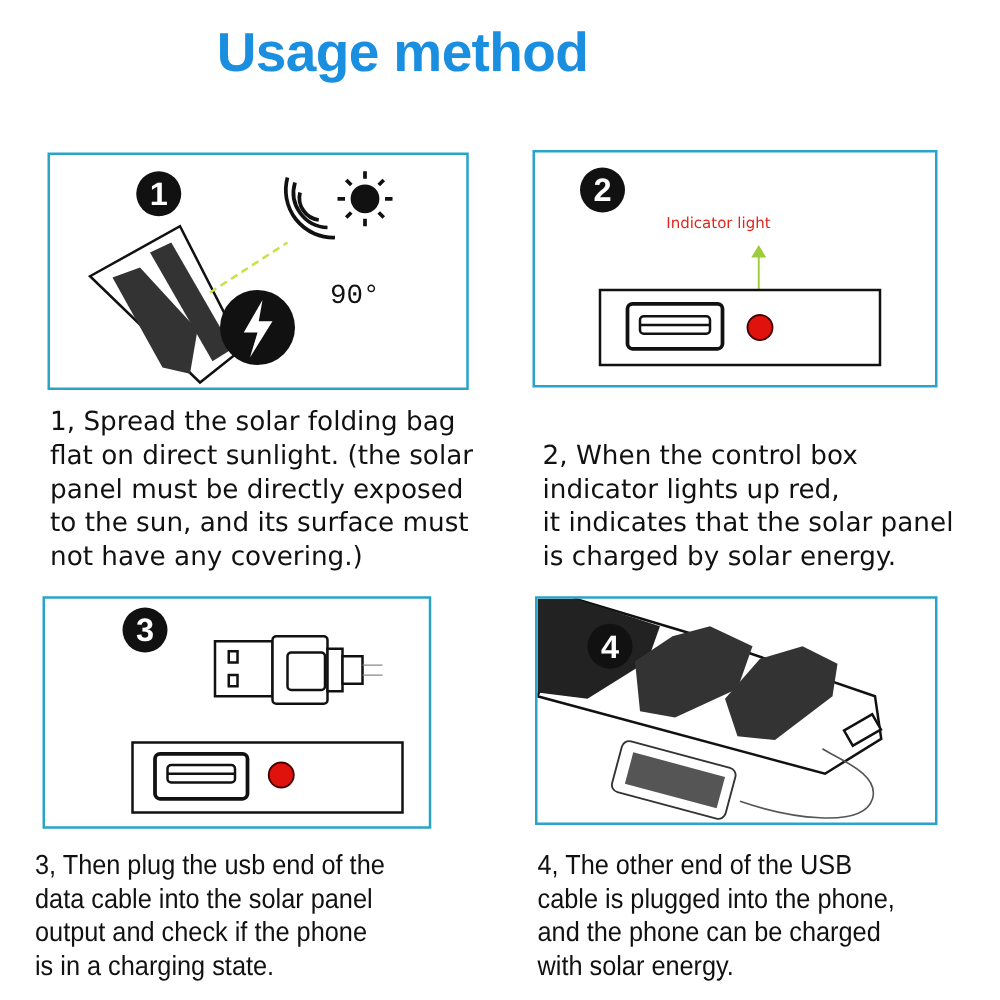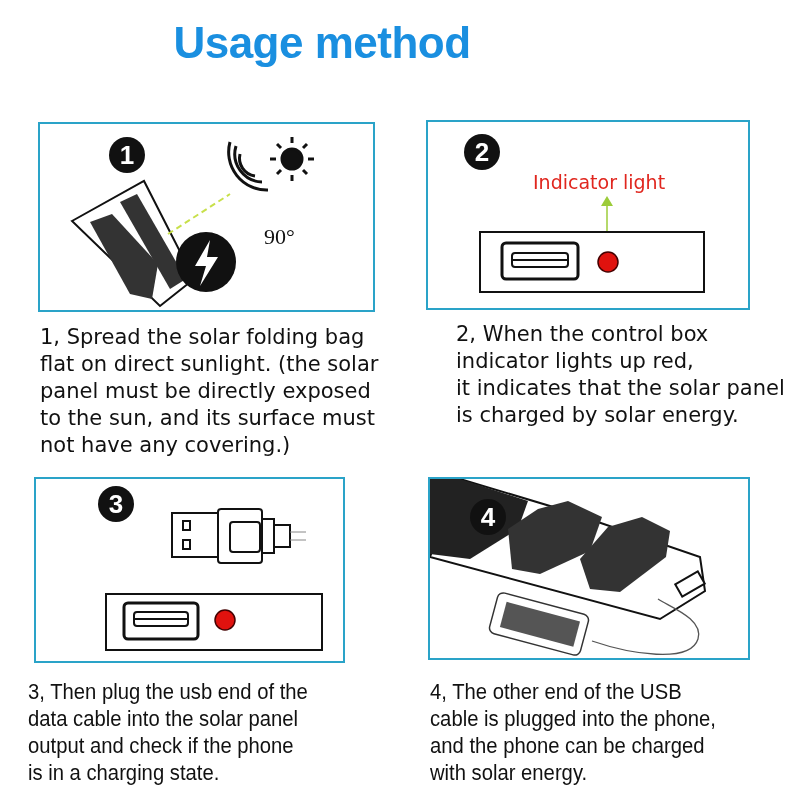--- a/index.html
+++ b/index.html
@@ -3,21 +3,21 @@
 <meta charset="utf-8">
 <style>
   html,body{margin:0;padding:0;background:#fff;}
   body{width:800px;height:800px;position:relative;overflow:hidden;font-family:"DejaVu Sans",sans-serif;color:#111;}
   .title{position:absolute;left:0;top:18px;width:644px;text-align:center;font-family:"Liberation Sans",sans-serif;font-weight:bold;font-size:44px;color:#1a8fe0;letter-spacing:-0.5px;}
   .frame{position:absolute;border:2px solid #2aa3c8;background:#fff;box-sizing:border-box;}
   .desc{position:absolute;font-size:21px;line-height:27px;color:#111;white-space:pre-line;}
   .desc.narrow{font-family:"Liberation Sans",sans-serif;font-size:22px;line-height:27px;transform:scaleX(0.92);transform-origin:left top;}
   .badge{position:absolute;width:36px;height:36px;border-radius:50%;background:#111;color:#fff;font-family:"Liberation Sans",sans-serif;font-weight:bold;font-size:26px;line-height:36px;text-align:center;}
   svg{position:absolute;left:0;top:0;}
-  .ind-label{position:absolute;color:#e0261e;font-size:19px;}
+  .ind-label{position:absolute;color:#e0261e;font-size:12px;}
 </style>
 </head>
 <body>
 
 <div class="title">Usage method</div>
 
 <div class="frame" style="left:38px;top:122px;width:337px;height:190px;">
   <div class="badge" style="left:69px;top:13px;">1</div>
   <svg width="337" height="190">
 
@@ -43,21 +43,21 @@
       <line x1="252" y1="13" x2="252" y2="19"></line>
         <line x1="252" y1="51" x2="252" y2="57"></line>
       <line x1="230" y1="35" x2="236" y2="35"></line>
         <line x1="268" y1="35" x2="274" y2="35"></line>
       <line x1="237" y1="20" x2="241" y2="24"></line>
         <line x1="263" y1="46" x2="267" y2="50"></line>
       <line x1="263" y1="24" x2="267" y2="20"></line>
         <line x1="237" y1="50" x2="241" y2="46"></line>
     </g>
   </svg>
-  <div style="position:absolute;left:224px;top:100px;font-family:Liberation Serif, serif;font-size:22px;">90°</div>
+  <div style="position:absolute;left:224px;top:100px;font-family:Liberation Mono, monospace;font-size:22px;">90°</div>
 </div>
 <div class="desc" style="left:40px;top:324px;">1, Spread the solar folding bag
 flat on direct sunlight. (the solar
 panel must be directly exposed
 to the sun, and its surface must
 not have any covering.)</div>
 
 <div class="frame" style="left:426px;top:120px;width:324px;height:190px;">
   <div class="badge" style="left:36px;top:12px;">2</div>
   <div class="ind-label" style="left:105px;top:49px;">Indicator light</div>
@@ -66,21 +66,21 @@
     <polygon points="173,84 185,84 179,74" fill="#9ccc3a"></polygon>
     <rect x="52" y="110" width="224" height="60" fill="#fff" stroke="#111" stroke-width="2"></rect>
     <g>
       <rect x="74" y="121" width="76" height="36" rx="4" fill="#fff" stroke="#111" stroke-width="3"></rect>
       <rect x="84" y="131" width="56" height="14" rx="3" fill="#fff" stroke="#111" stroke-width="2"></rect>
       <line x1="84" y1="138" x2="140" y2="138" stroke="#111" stroke-width="2"></line>
     </g>
     <circle cx="180" cy="140" r="10" fill="#e0120e" stroke="#400" stroke-width="1.5"></circle>
   </svg>
 </div>
-<div class="desc" style="left:434px;top:321px;margin-left:22px;">2, When the control box
+<div class="desc" style="left:434px;top:351px;">2, When the control box
 indicator lights up red,
 it indicates that the solar panel
 is charged by solar energy.</div>
 
 <div class="frame" style="left:34px;top:477px;width:311px;height:186px;">
   <div class="badge" style="left:62px;top:7px;">3</div>
   <svg width="311" height="186">
     <g fill="#fff" stroke="#111" stroke-width="2">
       <rect x="136" y="34" width="46" height="44"></rect>
       <rect x="147" y="42" width="7" height="9"></rect>

